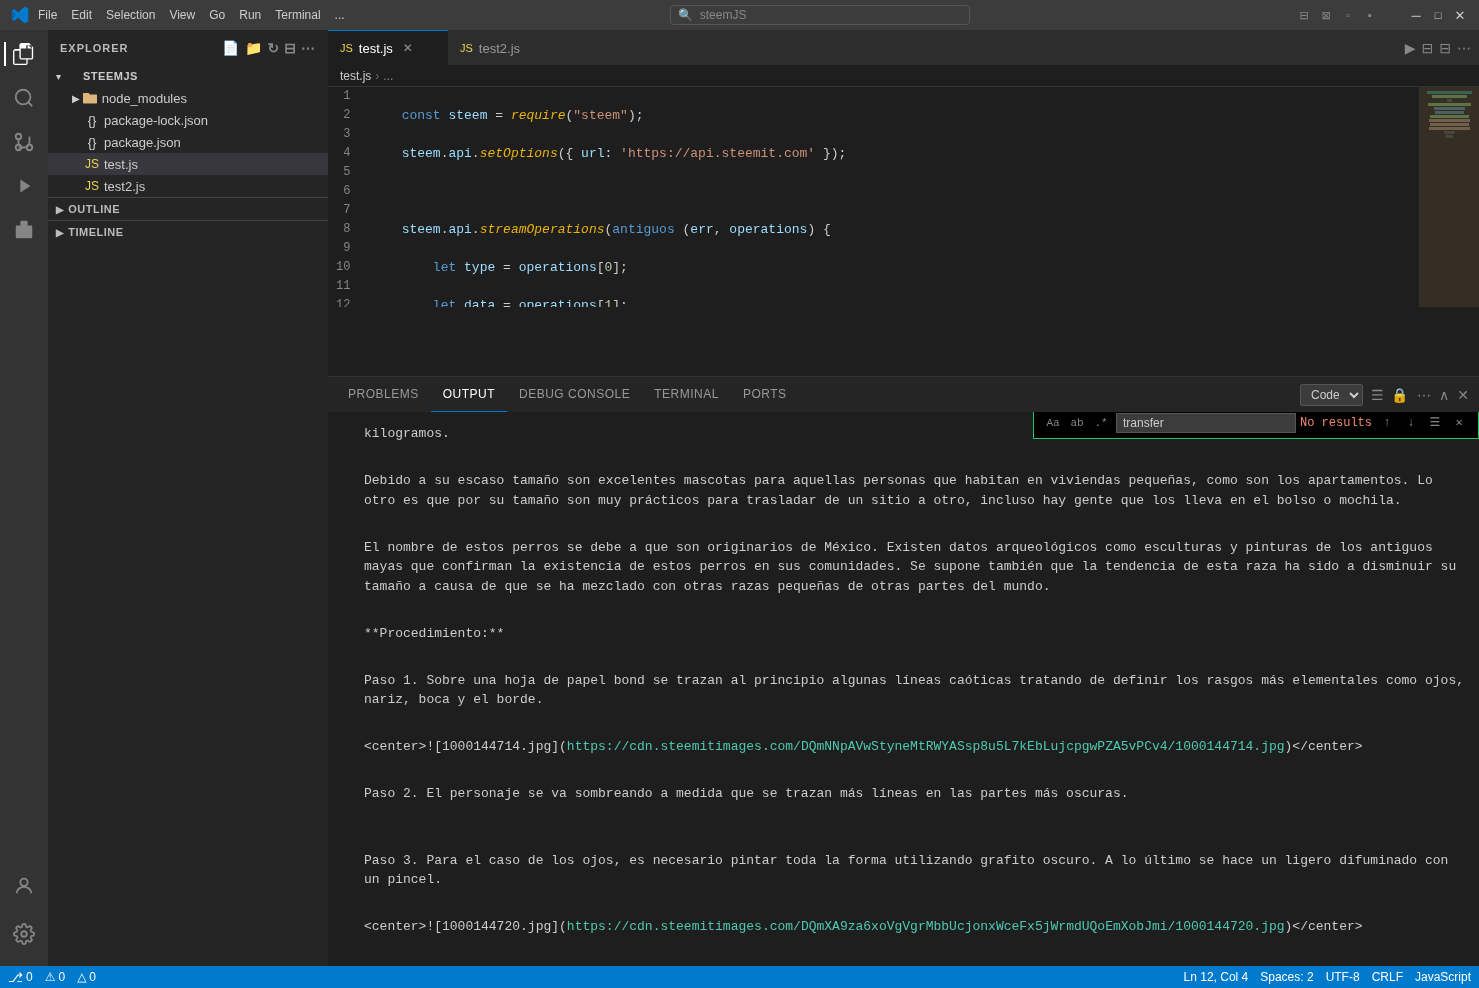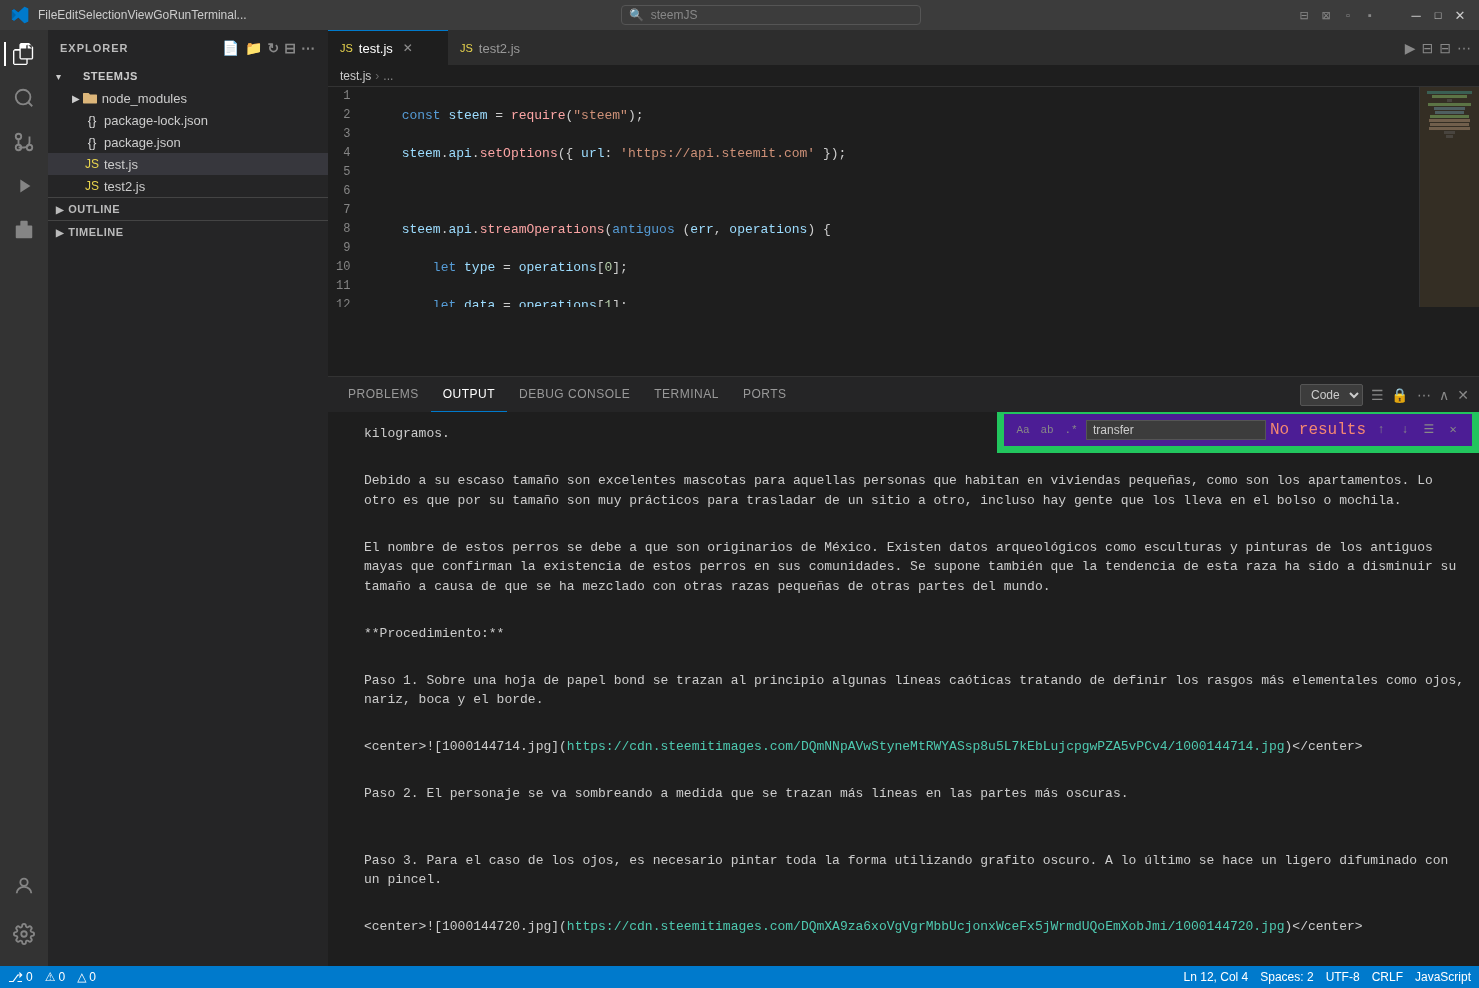--- a/index.html
+++ b/index.html
@@ -19,21 +19,21 @@
     .titlebar {
       height: 30px;
       background: #3c3c3c;
       display: flex;
       align-items: center;
       justify-content: space-between;
       padding: 0 10px;
       flex-shrink: 0;
     }
     .titlebar-left { display: flex; align-items: center; gap: 8px; }
-    .titlebar-menu { display: flex; align-items: center; }
+    .titlebar-menu { display: flex; gap: 14px; align-items: center; }
     .titlebar-menu span { font-size: 12px; color: #ccc; cursor: pointer; }
     .titlebar-search {
       flex: 1;
       display: flex;
       justify-content: center;
     }
     .search-box {
       background: #3c3c3c;
       border: 1px solid #555;
       border-radius: 4px;
@@ -228,21 +228,21 @@
       overflow: auto;
       white-space: pre;
       background: #1e1e1e;
     }
     .code-line { height: 19px; display: flex; }
 
     
     .k { color: #569cd6; } 
     .kv { color: #9cdcfe; } 
     .s { color: #ce9178; } 
-    .f { color: #fca5a5; } 
+    .f { color: #eab308; font-style: italic; } 
     .param { color: #9cdcfe; }
 
     
     .minimap {
       width: 60px;
       background: #1e1e1e;
       flex-shrink: 0;
       position: relative;
       overflow: hidden;
     }
@@ -317,22 +317,22 @@
       position: relative;
     }
     .panel-content p { margin-bottom: 8px; margin-left: 24px; }
     .panel-content a { color: #4ec9b0; text-decoration: none; }
 
     
     .find-widget {
       position: absolute;
       top: -5px;
       right: 0;
-      background: #4c1d95;
-      border: 7px solid #22c55e;
+      background: #000000;
+      border: 1px solid #22c55e;
       display: flex;
       align-items: center;
       padding: 4px 8px;
       gap: 4px;
       z-index: 10;
     }
     .find-input {
       background: #3c3c3c;
       border: 1px solid #555;
       color: #ccc;
@@ -341,21 +341,21 @@
       width: 180px;
     }
     .find-options { display: flex; gap: 2px; }
     .find-options span {
       width: 22px; height: 22px;
       display: flex; align-items: center; justify-content: center;
       font-size: 11px; cursor: pointer; color: #888;
       border: 1px solid transparent;
       border-radius: 2px;
     }
-    .find-no-results { color: #f48771; font-size: 16px; white-space: nowrap; }
+    .find-no-results { color: #f48771; font-size: 12px; white-space: nowrap; }
     .find-nav { display: flex; gap: 2px; }
     .find-nav span {
       width: 22px; height: 22px;
       display: flex; align-items: center; justify-content: center;
       font-size: 12px; cursor: pointer; color: #888;
     }
 
     
     .statusbar {
       height: 22px;

